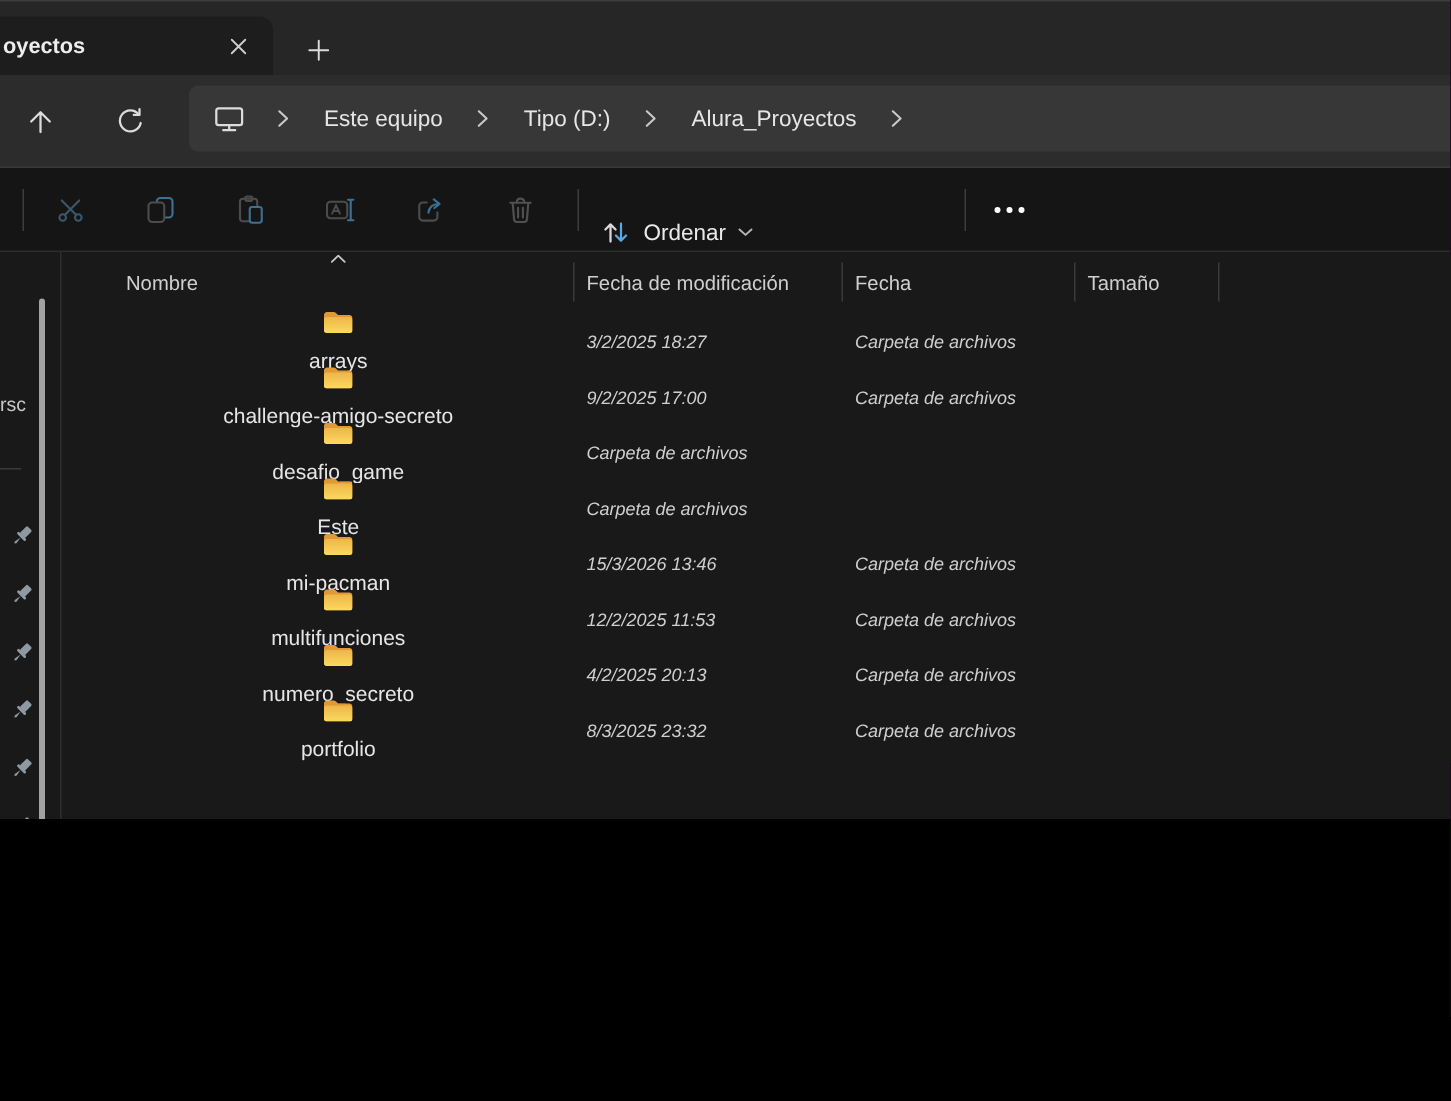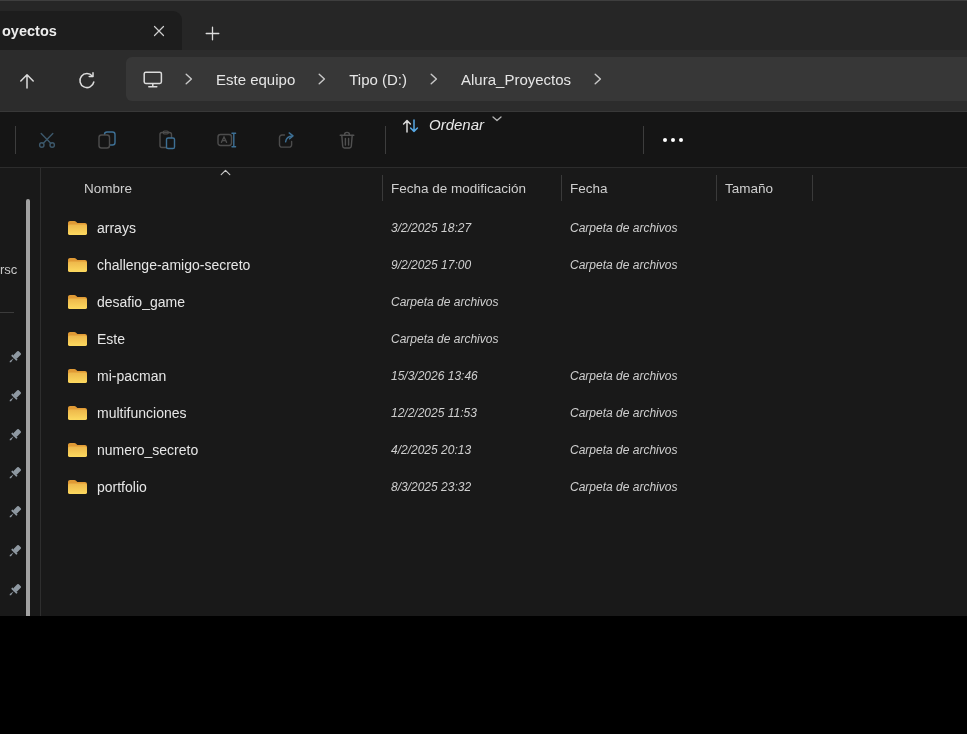--- a/index.html
+++ b/index.html
@@ -1,17 +1,17 @@
 <!DOCTYPE html>
 <html><head>
 <meta charset="utf-8">
 <style>
   html,body{margin:0;padding:0;background:#000;}
   .app{
-    position:relative;width:967px;height:616px;overflow:hidden;
+    position:relative;width:967px;height:546px;overflow:hidden;
     background:#701a75;
     font-family:"Liberation Sans","DejaVu Sans",sans-serif;
     -webkit-font-smoothing:antialiased;
   }
   svg{display:block;}
 
   
   .titlebar{position:absolute;left:0;top:0;width:100%;height:50px;background:#262626;border-top:1px solid #3e3e3e;box-sizing:border-box;}
   .tab{
     position:absolute;left:-14px;top:10px;width:196px;height:40px;
@@ -33,21 +33,21 @@
     display:flex;align-items:center;padding-left:17px;gap:21px;box-sizing:border-box;
   }
   .crumb{color:#e6e6e6;font-size:15px;white-space:nowrap;padding:3px 2px;border-radius:4px;}
   .crumb-sep{flex:0 0 auto;}
 
   
   .toolbar{position:absolute;left:0;top:112px;width:100%;height:56px;background:#151515;border-bottom:1px solid #2c2c2c;box-sizing:border-box;}
   .tb-divider{position:absolute;top:14px;height:28px;width:1px;background:#3d3d3d;}
   .tb-btn{position:absolute;top:8px;height:40px;width:40px;border-radius:5px;display:flex;align-items:center;justify-content:center;}
   .tb-btn.disabled{opacity:.62;}
-  .tb-wide{position:absolute;top:4px;height:40px;border-radius:5px;display:flex;align-items:flex-start;gap:8px;padding:0 10px;box-sizing:border-box;font-style:italic;}
+  .tb-wide{position:absolute;top:23px;height:40px;border-radius:5px;display:flex;align-items:center;gap:8px;padding:0 10px;box-sizing:border-box;}
   .tb-label{color:#e9e9e9;font-size:15px;white-space:nowrap;}
   .dots{display:flex;gap:4px;align-items:center;}
   .dots i{width:4px;height:4px;border-radius:50%;background:#ffffff;}
 
   
   .content{position:absolute;left:0;top:168px;width:100%;height:566px;background:#191919;}
   .sidebar{position:absolute;left:0;top:0;width:40px;height:100%;overflow:hidden;}
   .side-label{position:absolute;left:0;width:18px;overflow:hidden;color:#c9c9c9;font-size:13px;white-space:nowrap;}
   .side-sep{position:absolute;left:0;top:144px;width:14px;height:1px;background:#3b3b3b;}
   .side-pin{position:absolute;left:7px;width:16px;height:16px;}
@@ -60,21 +60,21 @@
   .hcell{
     height:26px;display:flex;align-items:center;color:#cfcfcf;font-size:13.5px;
     border-right:1px solid #3a3a3a;padding-left:8px;box-sizing:border-box;white-space:nowrap;
   }
   .hcell.first{padding-left:40px;}
   .hcell.spacer{border-right:none;}
   .sort-indicator{position:absolute;left:176px;top:-5px;}
 
   .rows{margin-top:7px;}
   .file-row{height:37px;}
-  .cell-name{display:flex;align-items:center;gap:10px;padding-left:24px;box-sizing:border-box;color:#e6e6e6;font-size:14px;white-space:nowrap;overflow:hidden;}
+  .cell-name{display:flex;align-items:center;gap:10px;padding-left:24px;box-sizing:border-box;color:#e6e6e6;font-size:14px;white-space:nowrap;overflow:hidden;flex-direction:column;}
   .cell-date,.cell-type,.cell-size{color:#cfcfcf;font-size:12px;padding-left:8px;box-sizing:border-box;white-space:nowrap;font-style:italic;}
   .folder-ic{flex:0 0 auto;}
 </style>
 </head>
 <body>
 
 <svg width="0" height="0" style="position:absolute">
   <defs>
     <linearGradient id="folderFront" x1="0" y1="0" x2="0" y2="1">
       <stop offset="0" stop-color="#edb64a"></stop>

